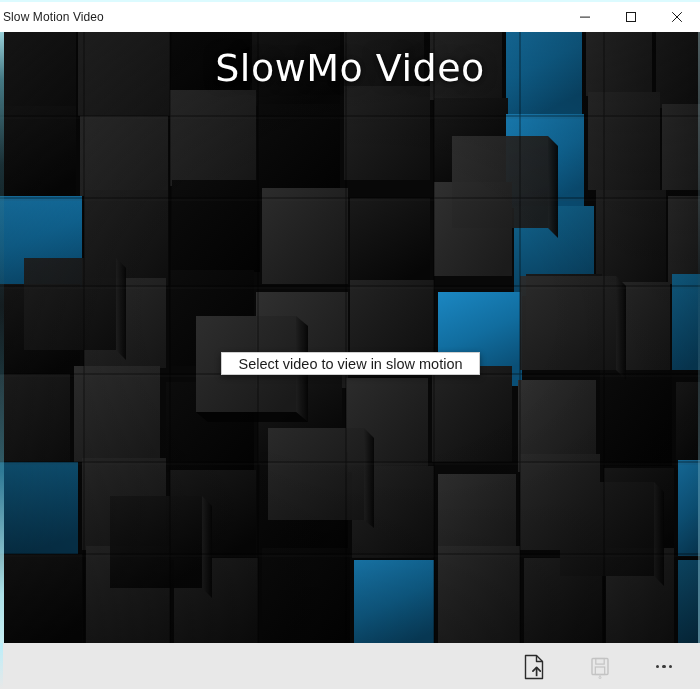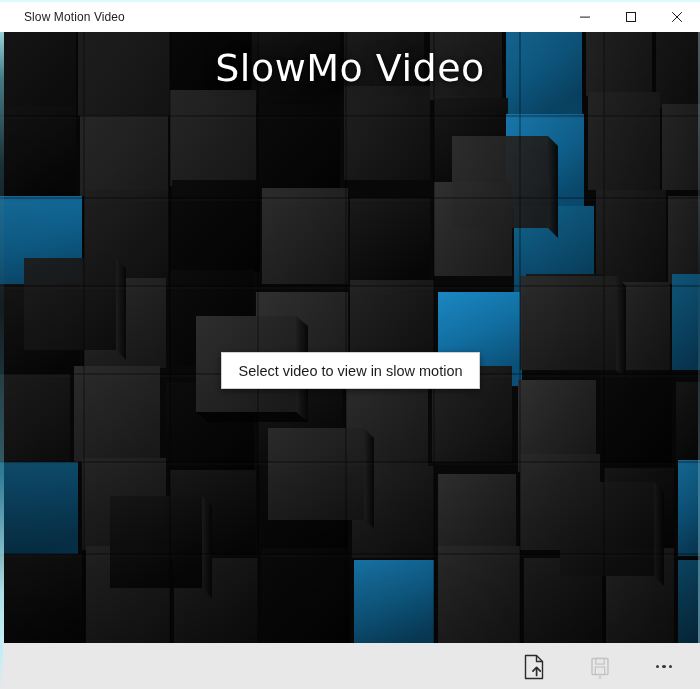--- a/index.html
+++ b/index.html
@@ -32,21 +32,21 @@
     background: #ffffff;
     border-top: 2px solid #dcfbff;
     box-sizing: border-box;
     display: flex;
     align-items: center;
     z-index: 40;
   }
   .titlebar-title {
     font-size: 12px;
     color: #1d1d1d;
-    padding-left: 24px;
+    padding-left: 3px;
     letter-spacing: 0.1px;
     white-space: nowrap;
     font-family: "Liberation Sans", sans-serif;
   }
   .titlebar-spacer { flex: 1 1 auto; }
   .win-btn {
     width: 46px;
     height: 30px;
     display: flex;
     align-items: center;
@@ -128,21 +128,21 @@
     pointer-events: none;
     white-space: nowrap;
   }
 
   
   .select-video-button {
     position: absolute;
     left: 221px;
     top: 322px;
     width: 259px;
-    height: 37px;
+    height: 23px;
     background: #ffffff;
     border: 1px solid #cfcfcf;
     box-sizing: border-box;
     display: flex;
     align-items: center;
     justify-content: center;
     font-size: 14.5px;
     color: #1b1b1b;
     z-index: 20;
     box-shadow: 0 2px 6px rgba(0,0,0,0.45);

